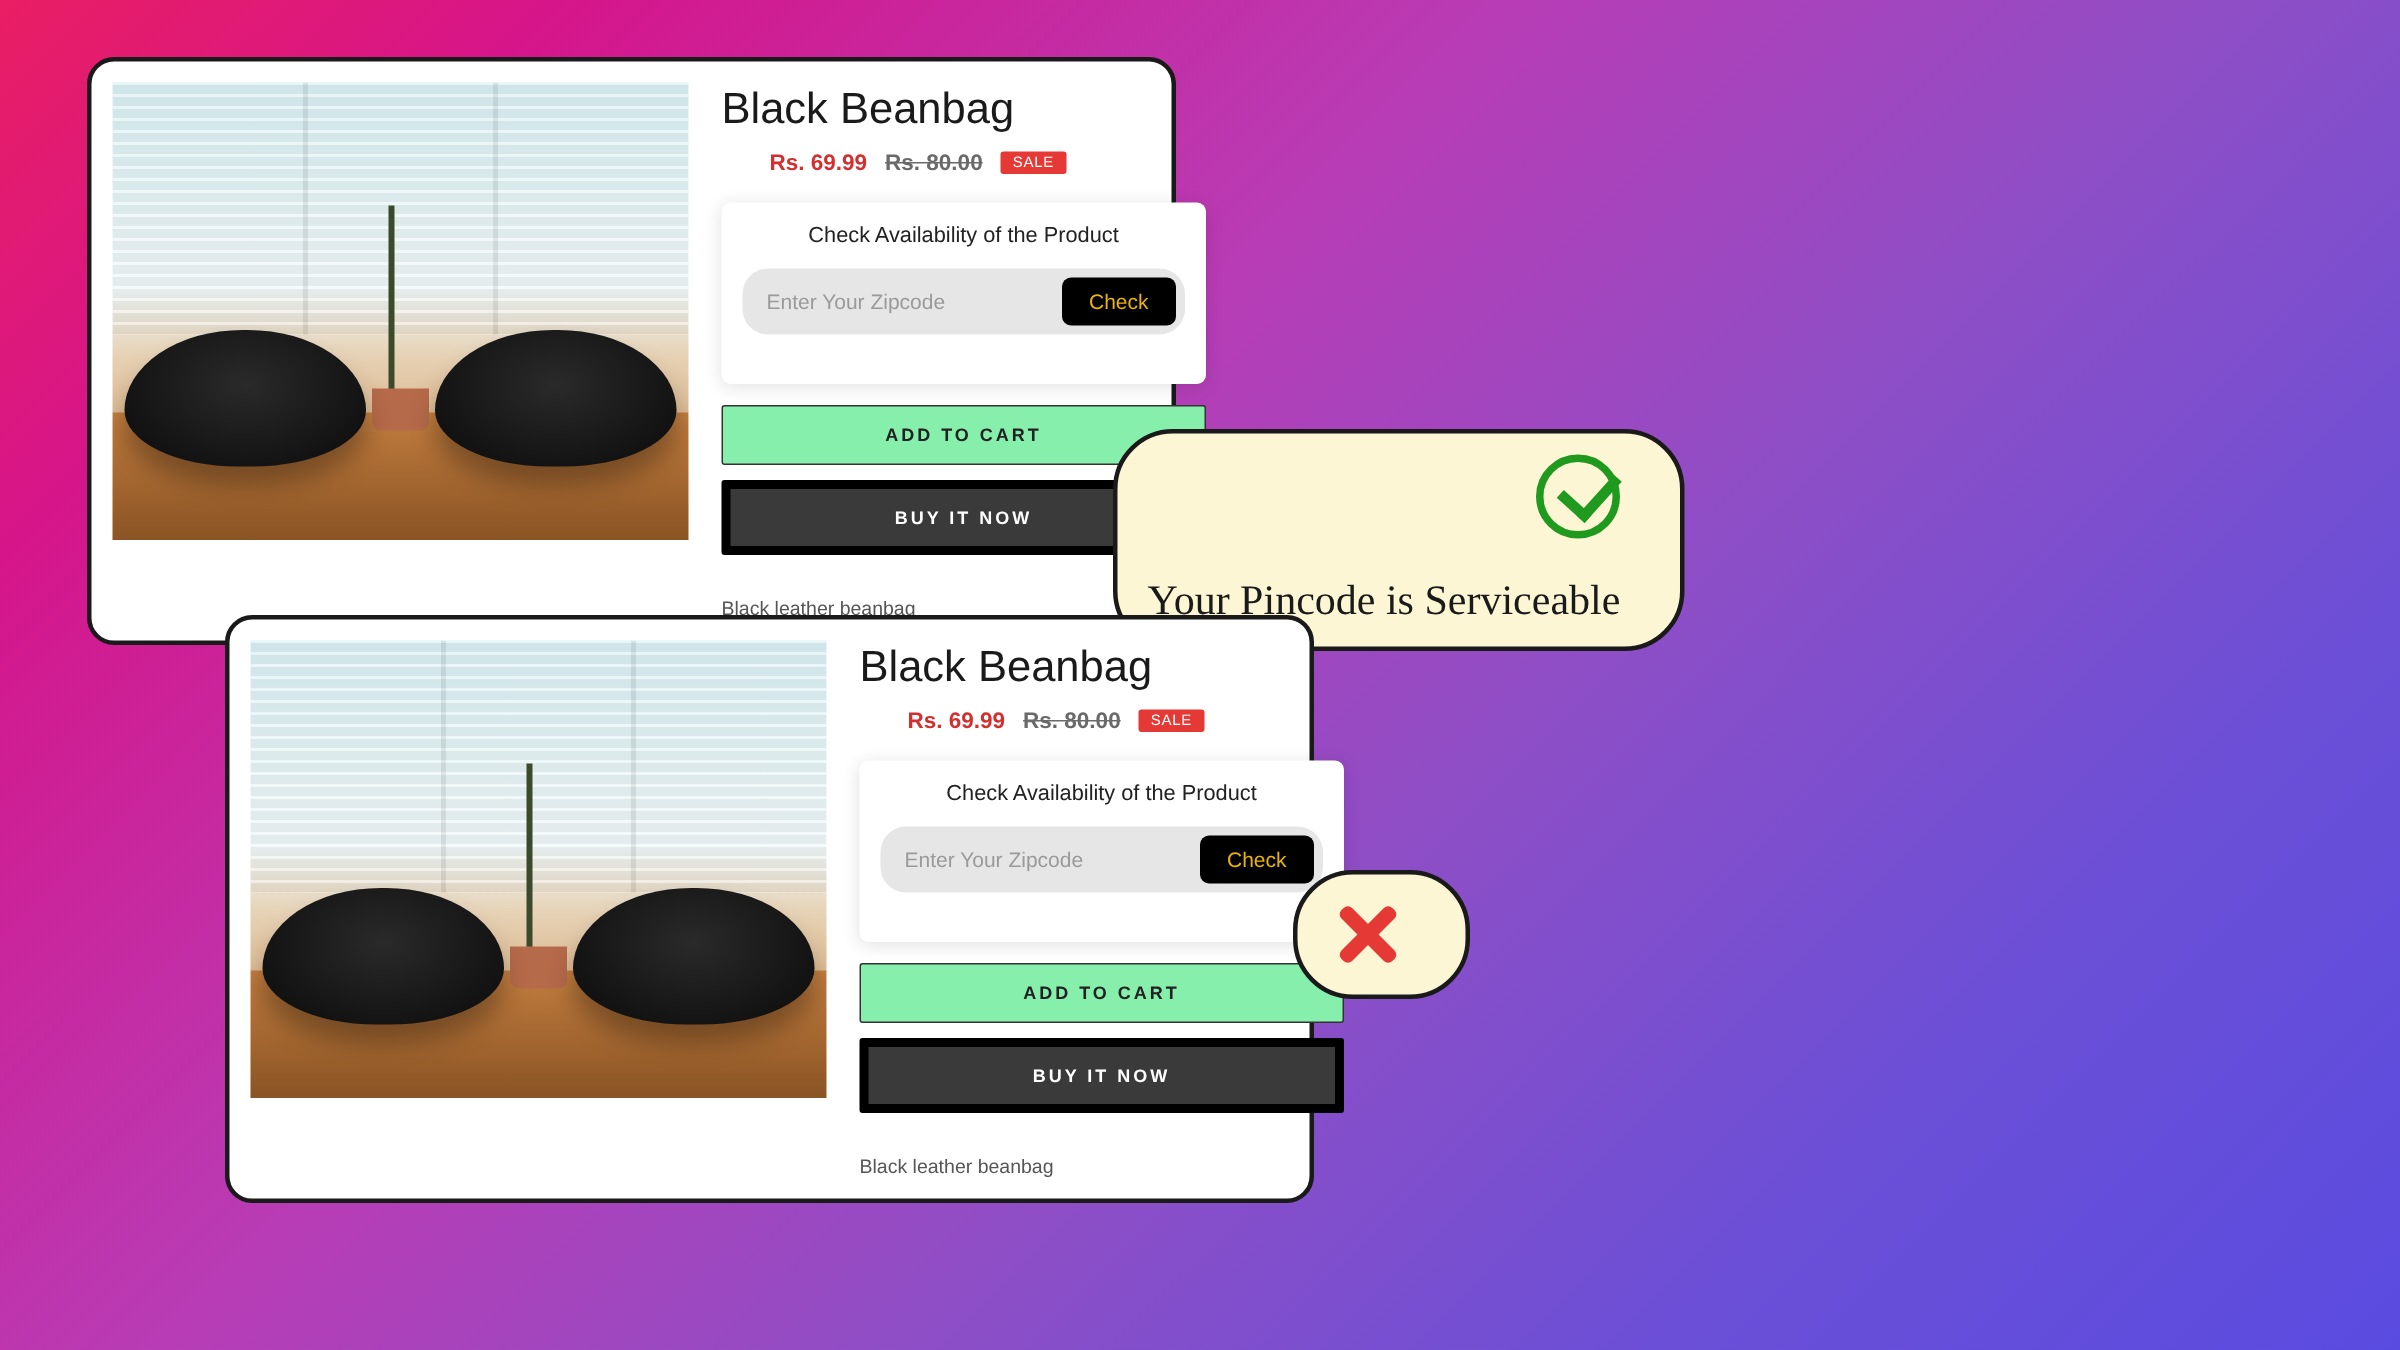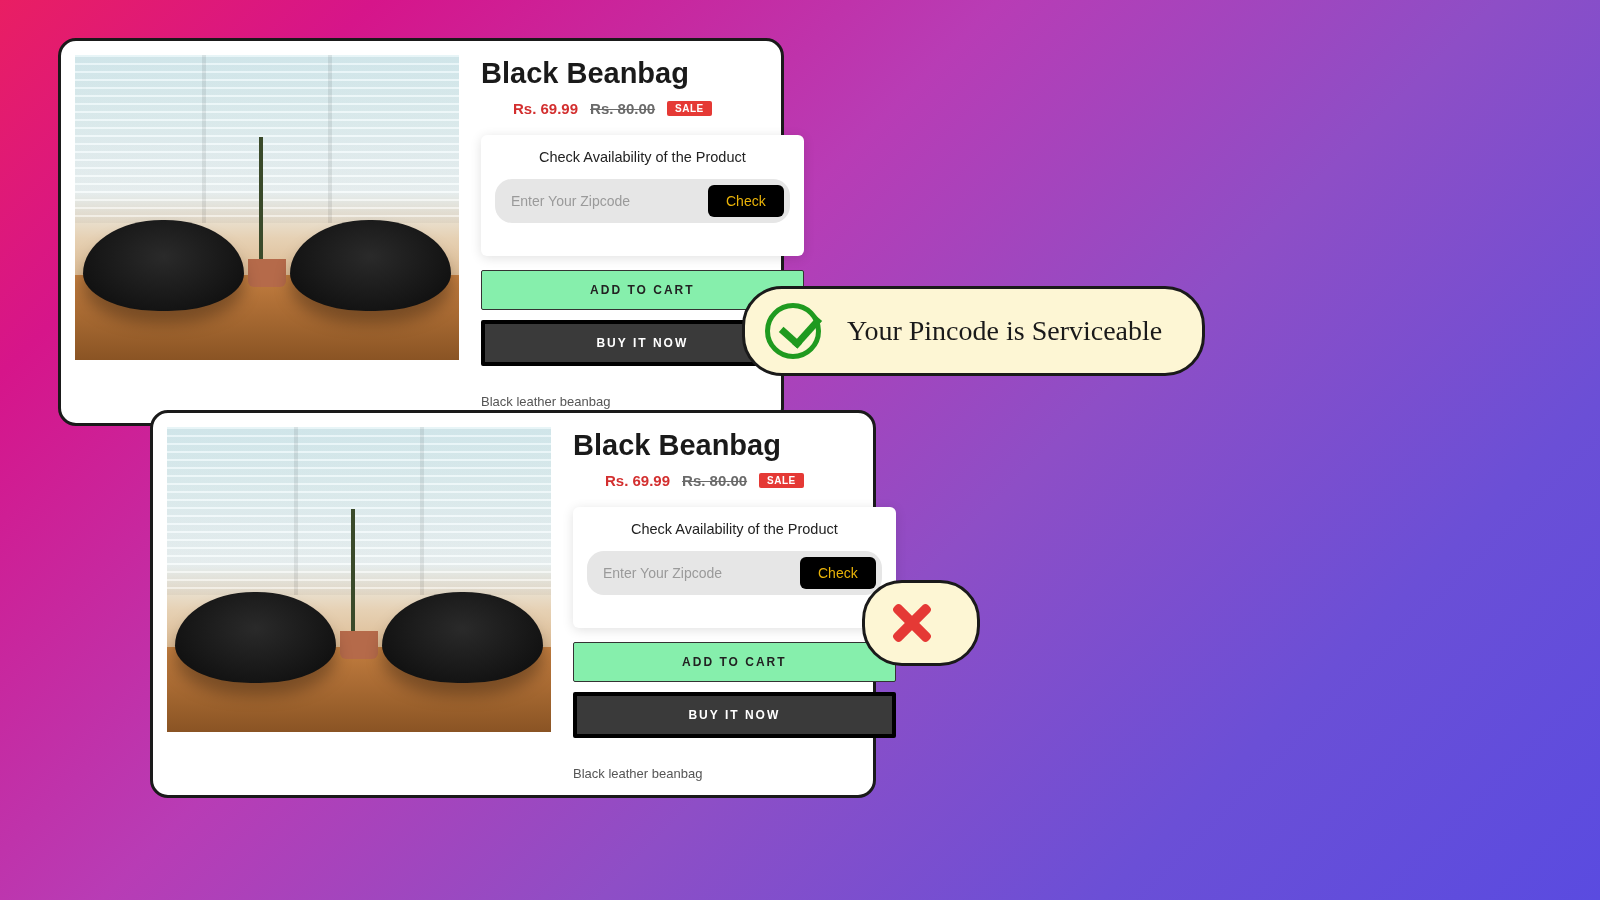--- a/index.html
+++ b/index.html
@@ -56,27 +56,27 @@
 }
 .product-image .pot {
   position: absolute; left: 45%; bottom: 24%; width: 38px; height: 28px;
   background: #b56a4a; border-radius: 0 0 6px 6px;
 }
 .card-a .product-image { height: 305px; }
 .card-b .product-image { height: 305px; }
 
 .product-info { flex: 1; padding-top: 2px; }
 .product-title {
-  font-size: 29px; font-weight: 700; color: #1a1a1a; margin-bottom: 10px;
+  font-size: 29px; font-weight: 400; color: #1a1a1a; margin-bottom: 10px;
 }
 .price-row { display: flex; align-items: center; gap: 12px; margin-bottom: 18px; margin-left: 32px; }
 .price-sale { color: #d32f2f; font-weight: 700; font-size: 15px; }
 .price-orig { color: #6a6a6a; text-decoration: line-through; font-size: 15px; font-weight: 600; }
 .sale-badge {
-  background: #e53935; color: #fff; font-size: 10px; font-weight: 700;
+  background: #e53935; color: #fff; font-size: 10px; font-weight: 400;
   padding: 2px 8px; border-radius: 2px; letter-spacing: 0.5px;
 }
 
 .avail-box {
   background: #fff; border-radius: 6px;
   box-shadow: 0 2px 12px rgba(0,0,0,0.12);
   padding: 14px 14px 33px; margin: 0 40px 14px 0;
 }
 .avail-title { text-align: center; font-size: 14.5px; color: #222; margin-bottom: 14px; }
 .zip-row {
@@ -92,32 +92,33 @@
   padding: 8px 18px; font-size: 14px; cursor: pointer;
 }
 
 .add-cart-btn,
 .buy-now-btn {
   width: calc(100% - 40px); margin-right: 40px; padding: 12px;
   text-align: center; font-size: 12px; letter-spacing: 2px; font-weight: 600;
   cursor: pointer; border-radius: 2px; margin-bottom: 10px;
 }
 .add-cart-btn { background: #86efac; border: 1px solid #333; color: #222; }
-.buy-now-btn { background: #3a3a3a; border: 4px solid #000000; color: #fff; }
+.buy-now-btn { background: #3a3a3a; border: 6px solid #000000; color: #fff; }
 
 .product-desc { font-size: 13px; color: #555; margin-top: 28px; }
 
 .toast {
   position: absolute;
   background: #fdf6d4;
   border: 3px solid #1a1a1a;
   border-radius: 40px;
-  display: flex; align-items: center; gap: 26px;
+  display: flex; align-items: flex-end; gap: 26px;
   padding: 14px 40px 14px 20px;
   font-family: "Comic Sans MS", "Segoe Script", cursive;
+  flex-direction: column;
 }
 .toast-a { left: 742px; top: 286px; }
 .toast-b { left: 862px; top: 580px; }
 .toast-text { font-size: 28px; color: #1a1a1a; }
 
 .icon-check-circle {
   width: 56px; height: 56px; border: 5px solid #1f9a1f; border-radius: 50%;
   position: relative; flex-shrink: 0;
 }
 .icon-check-circle::after {

